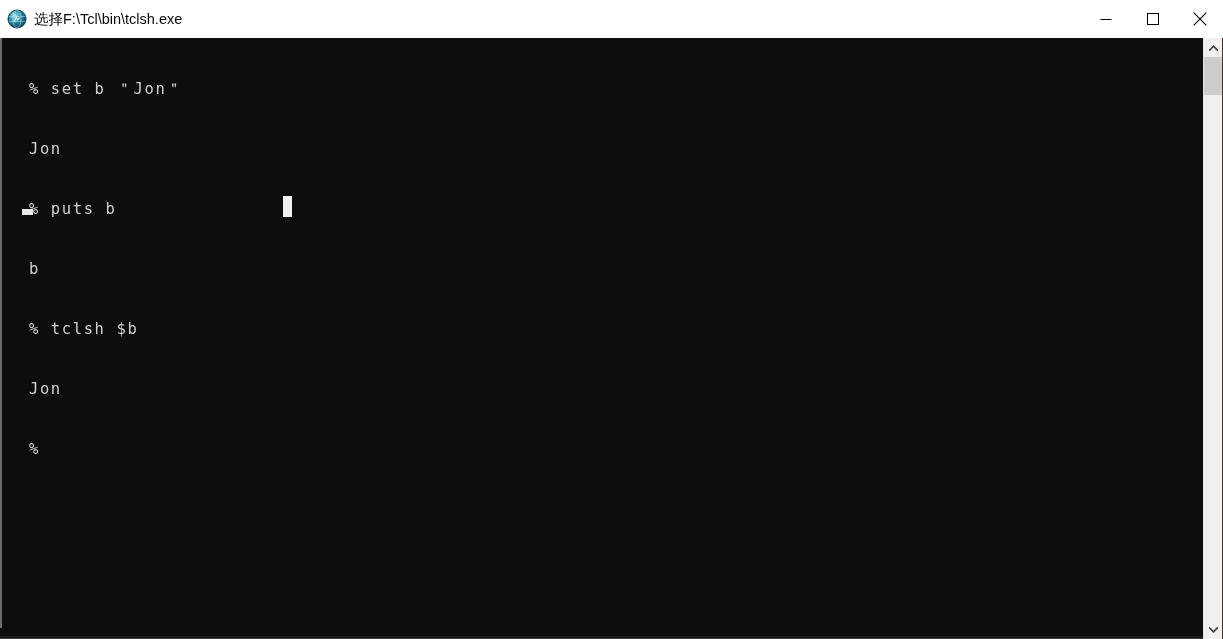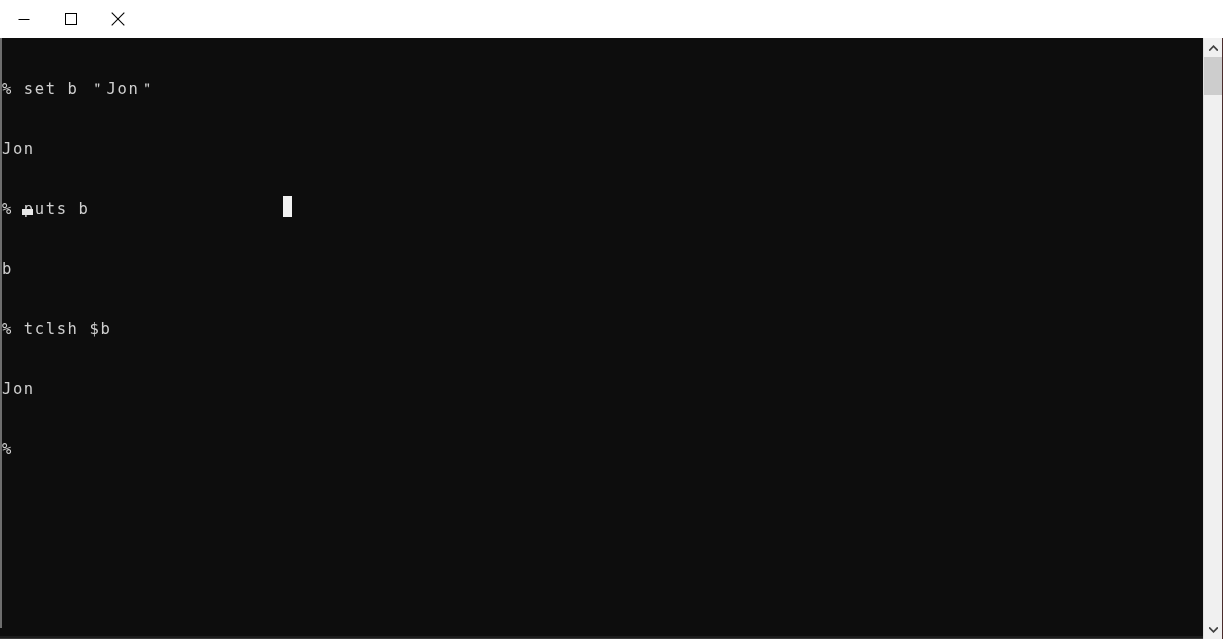--- a/index.html
+++ b/index.html
@@ -123,20 +123,21 @@
     font-family: "DejaVu Sans Mono", "Liberation Mono", monospace;
     font-size: 15.5px;
     line-height: 20px;
     color: #cfcfcf;
     white-space: pre;
     letter-spacing: 1.6px;
   }
   .console-line {
     height: 20px;
     white-space: pre;
+    padding-left: 27px;
   }
 
   
   #caret-underline {
     position: absolute;
     left: 20px;
     top: 171px;
     width: 11px;
     height: 6px;
     background: #e8e8e8;
@@ -200,20 +201,39 @@
     height: 601px;
     background: #4a2d2d;
   }
 </style>
 </head>
 <body>
 
 <div id="app-window">
 
   <div id="title-bar">
+    <div id="title-bar-left">
+      <span class="app-icon">
+        <svg width="20" height="20" viewBox="0 0 20 20">
+          <defs>
+            <radialGradient id="globeg" cx="38%" cy="32%" r="75%">
+              <stop offset="0%" stop-color="#8fd9e6"></stop>
+              <stop offset="45%" stop-color="#2b8ba8"></stop>
+              <stop offset="100%" stop-color="#0c3b52"></stop>
+            </radialGradient>
+          </defs>
+          <circle cx="10" cy="10" r="9" fill="url(#globeg)" stroke="#0a2d3e" stroke-width="1"></circle>
+          <ellipse cx="10" cy="10" rx="4" ry="9" fill="none" stroke="#a9e6f2" stroke-width="0.8" opacity="0.75"></ellipse>
+          <path d="M1.6 7.5 h16.8 M1.6 12.5 h16.8" stroke="#a9e6f2" stroke-width="0.8" opacity="0.7" fill="none"></path>
+          <path d="M7 13 l2.5 -5 l1 3 l2 -2" stroke="#ffffff" stroke-width="1.1" fill="none" opacity="0.85"></path>
+          <circle cx="7" cy="6" r="2.3" fill="#cfeef7" opacity="0.35"></circle>
+        </svg>
+      </span>
+      <span class="title-text">选择F:\Tcl\bin\tclsh.exe</span>
+    </div>
 
     <div id="window-controls">
       <button class="win-btn">
         <span>
           <svg width="12" height="12" viewBox="0 0 12 12">
             <line x1="0.5" y1="6.5" x2="11.5" y2="6.5" stroke="#000000" stroke-width="1"></line>
           </svg>
         </span>
       </button>
       <button class="win-btn">

